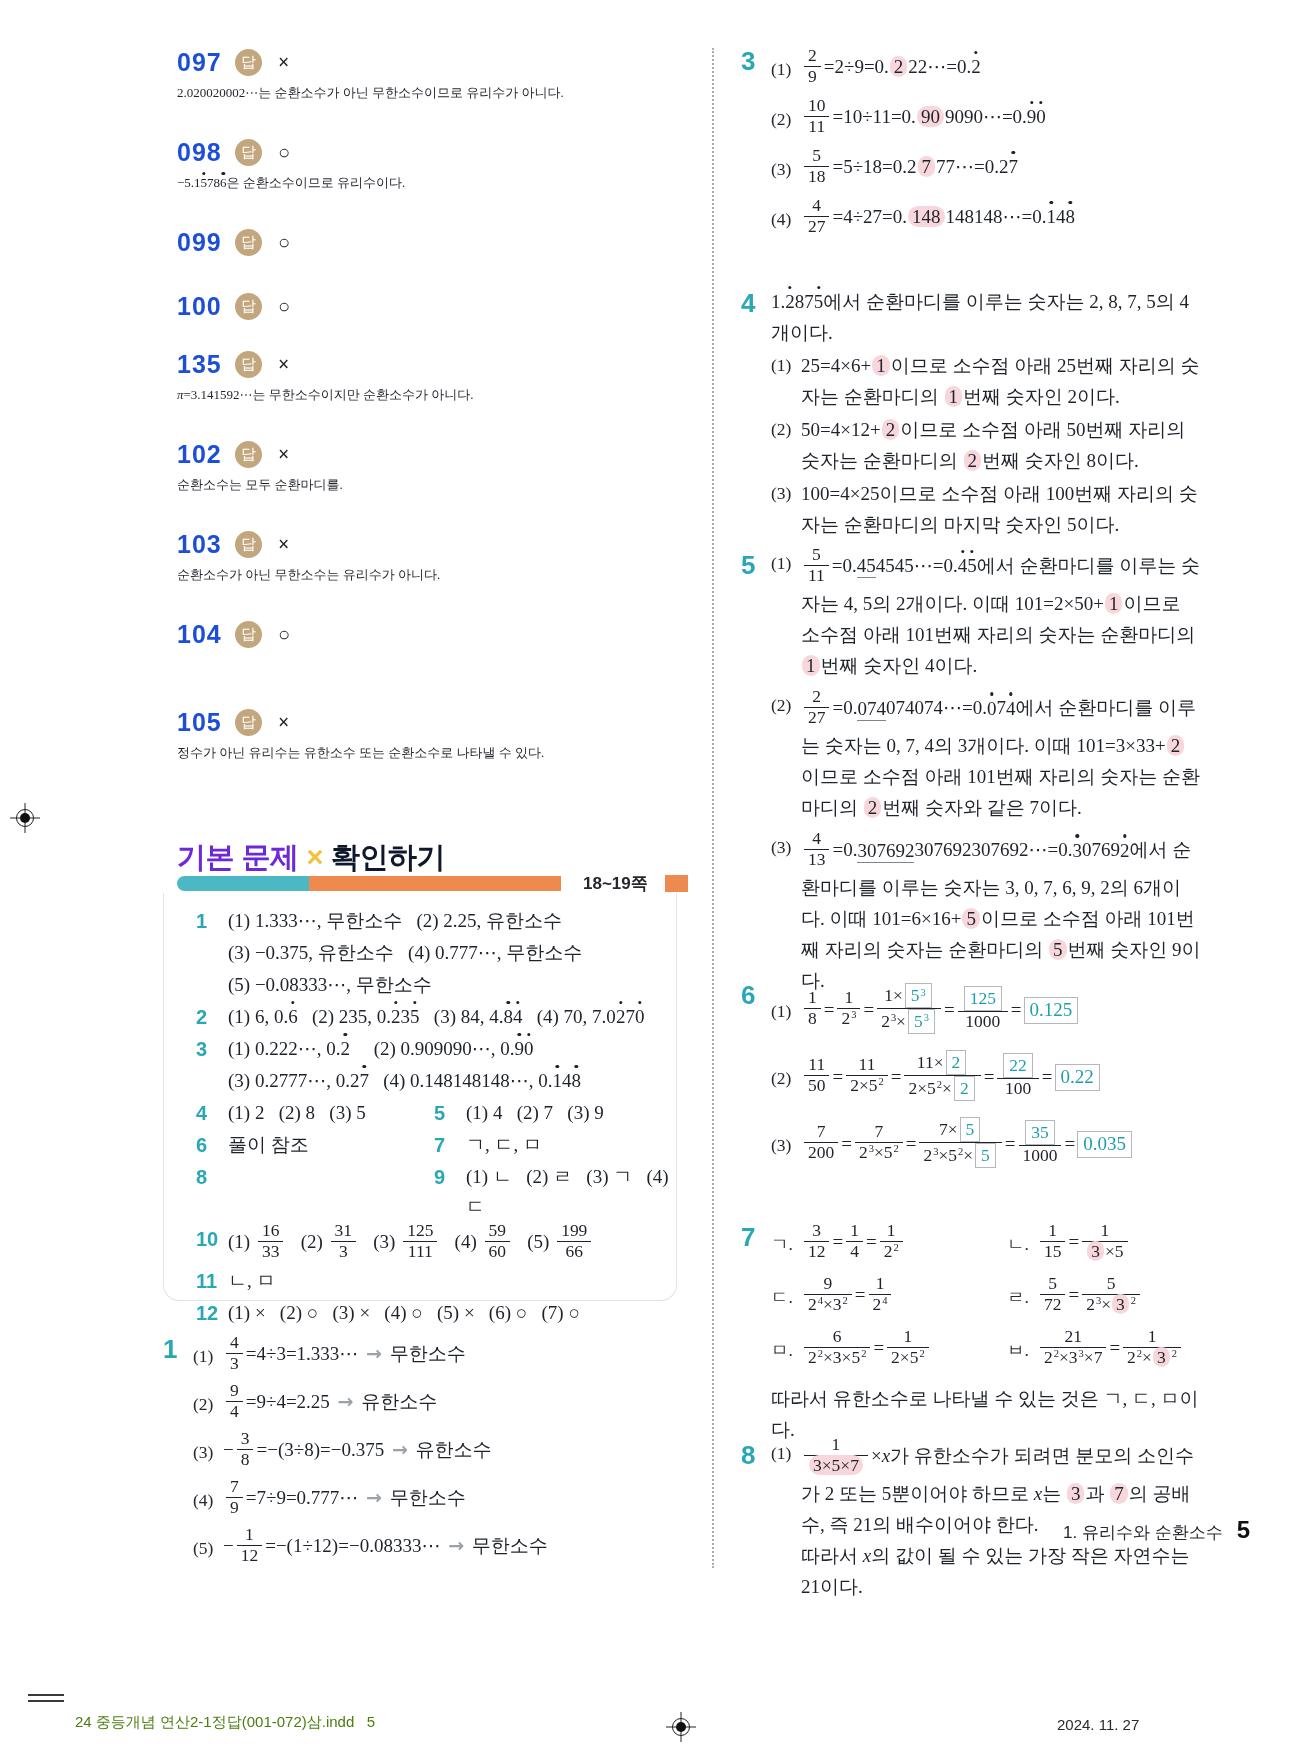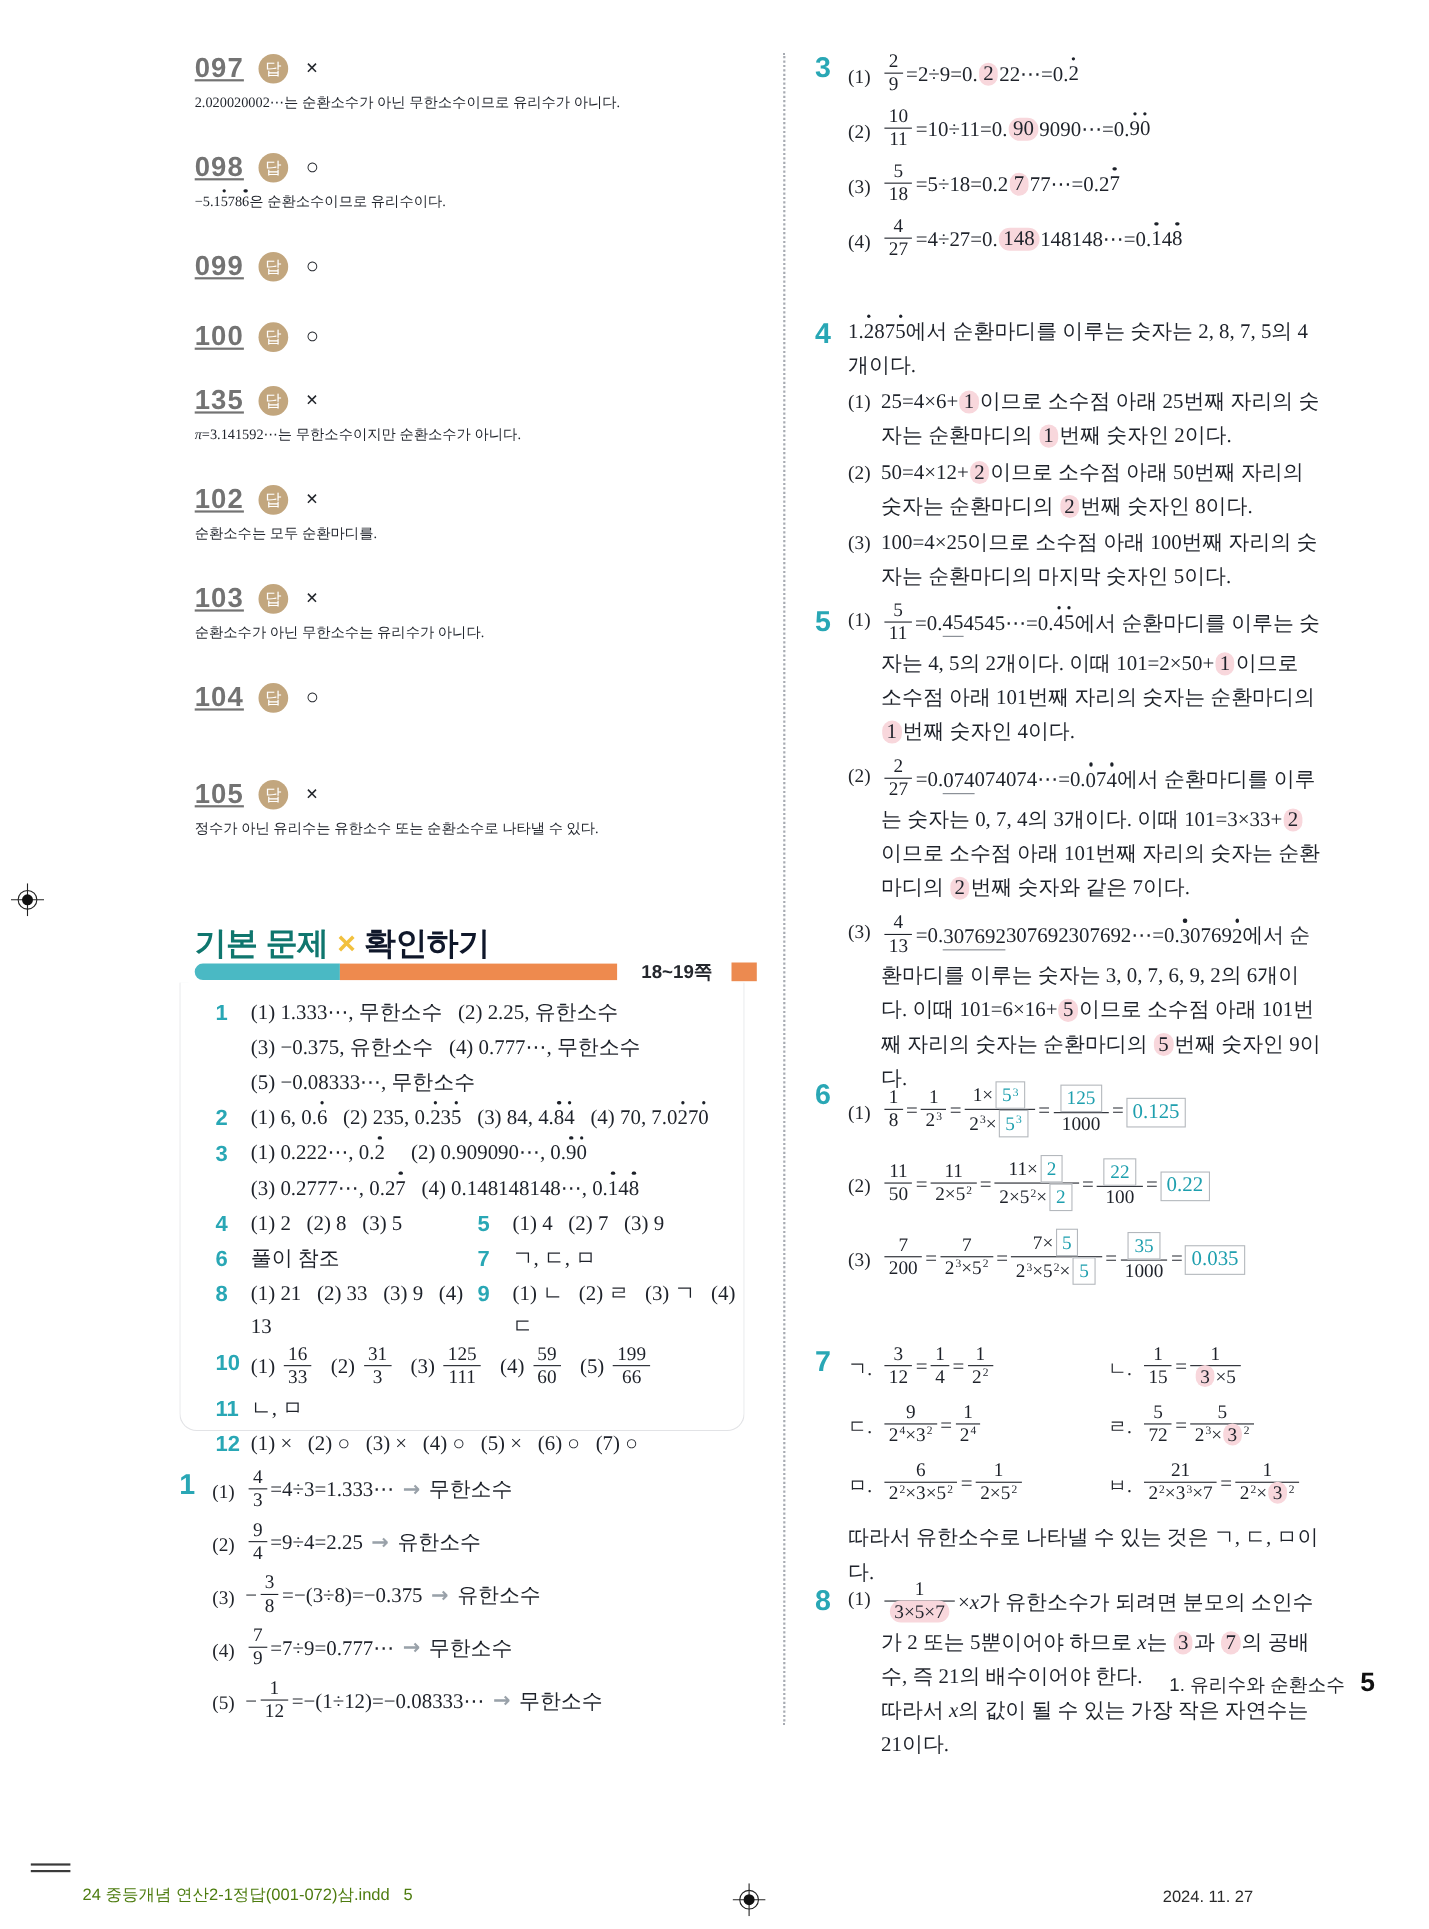--- a/index.html
+++ b/index.html
@@ -27,31 +27,31 @@
   .divider{position:absolute;left:712px;top:48px;height:1520px;border-left:2px dotted #a7abb2;}
 
   
   #ox-list{position:absolute;left:14px;top:48px;width:500px;}
   .ox-item{height:90px;}
   .ox-item:nth-child(3){height:64px;}
   .ox-item:nth-child(4){height:58px;}
   .ox-item:nth-child(8){height:88px;}
   .ox-head{display:flex;align-items:center;}
   .ox-no{font-family:"Liberation Sans","DejaVu Sans",sans-serif;font-weight:bold;font-size:25px;
-         color:#737373;width:58px;letter-spacing:1px;text-decoration:underline;}
+         color:#1d4ed8;width:58px;letter-spacing:1px;}
   .badge{width:27px;height:27px;border-radius:50%;background:#c2a67e;color:#fff;font-size:15px;
          display:flex;align-items:center;justify-content:center;
          font-family:"Liberation Sans","DejaVu Sans",sans-serif;flex:0 0 auto;}
   .mark{font-size:20px;font-weight:600;margin-left:16px;color:#23262c;}
   .ox-body{font-size:13px;margin-top:7px;line-height:1.35;white-space:pre-wrap;}
 
   
   .sh-title{position:absolute;left:14px;top:838px;font-family:"Liberation Sans","DejaVu Sans",sans-serif;
             font-weight:bold;font-size:29px;letter-spacing:-0.5px;white-space:nowrap;}
-  .sh-teal{color:#0f766e;} .sh-x{color:#f2c13e;margin:0 8px;} .sh-orange{color:#0f172a;}
+  .sh-teal{color:#6d28d9;} .sh-x{color:#f2c13e;margin:0 8px;} .sh-orange{color:#0f172a;}
   .sh-bar{position:absolute;left:14px;top:876px;width:384px;height:15px;display:flex;}
   .sh-bar-teal{width:132px;background:#4ab9c4;border-radius:8px 0 0 8px;}
   .sh-bar-orange{flex:1;background:#ee8a4e;}
   .sh-pages{position:absolute;left:420px;top:872px;font-family:"Liberation Sans","DejaVu Sans",sans-serif;
             font-weight:bold;font-size:17px;color:#24272d;}
   .sh-endcap{position:absolute;left:502px;top:875px;width:23px;height:17px;background:#ec8a50;}
 
   
   .answer-box{position:absolute;left:0;top:893px;width:514px;height:408px;
               border:1.6px solid #e2e3e6;border-top:none;border-radius:0 0 16px 16px;
@@ -269,21 +269,20 @@
             <span class="qa-text">풀이 참조</span>
           </div>
           <div class="qa-cell">
             <span class="qa-no">7</span>
             <span class="qa-text">ㄱ, ㄷ, ㅁ</span>
           </div>
         </div>
         <div class="qa-row">
           <div class="qa-cell qa-first">
             <span class="qa-no">8</span>
-            <span class="qa-text">(1) 21   (2) 33   (3) 9   (4) 13</span>
           </div>
           <div class="qa-cell">
             <span class="qa-no">9</span>
             <span class="qa-text">(1) ㄴ   (2) ㄹ   (3) ㄱ   (4) ㄷ</span>
           </div>
         </div>
         <div class="qa-row">
           <div class="qa-cell">
             <span class="qa-no">10</span>
             <span class="qa-text">(1) <span class="frac"><span class="fn">16</span><span class="fd">33</span></span>   (2) <span class="frac"><span class="fn">31</span><span class="fd">3</span></span>   (3) <span class="frac"><span class="fn">125</span><span class="fd">111</span></span>   (4) <span class="frac"><span class="fn">59</span><span class="fd">60</span></span>   (5) <span class="frac"><span class="fn">199</span><span class="fd">66</span></span></span>

